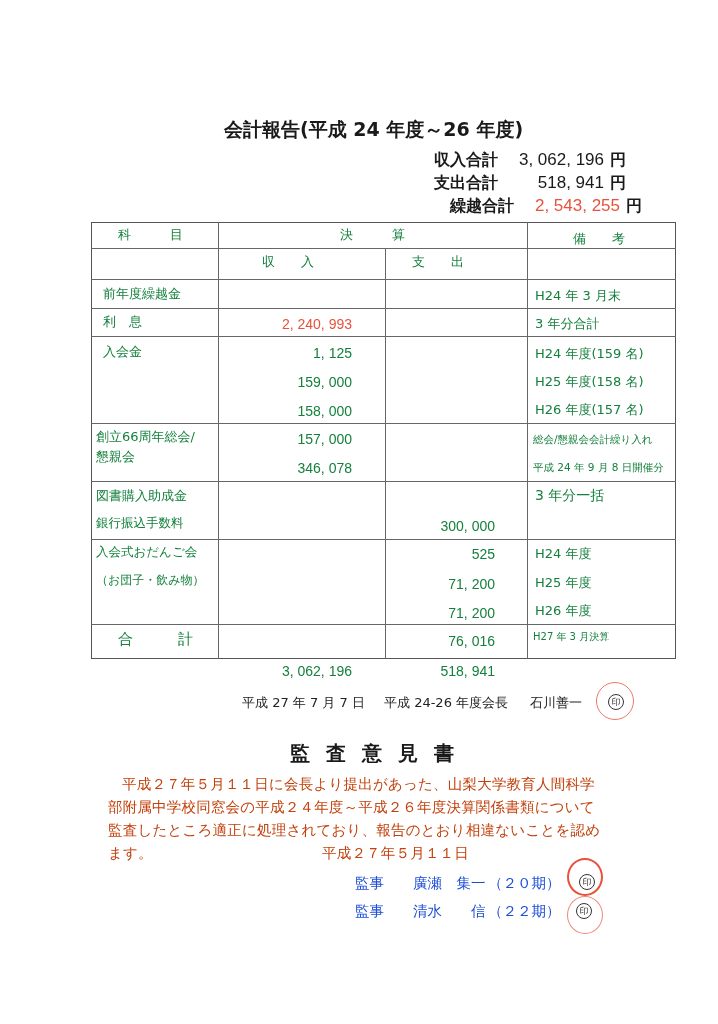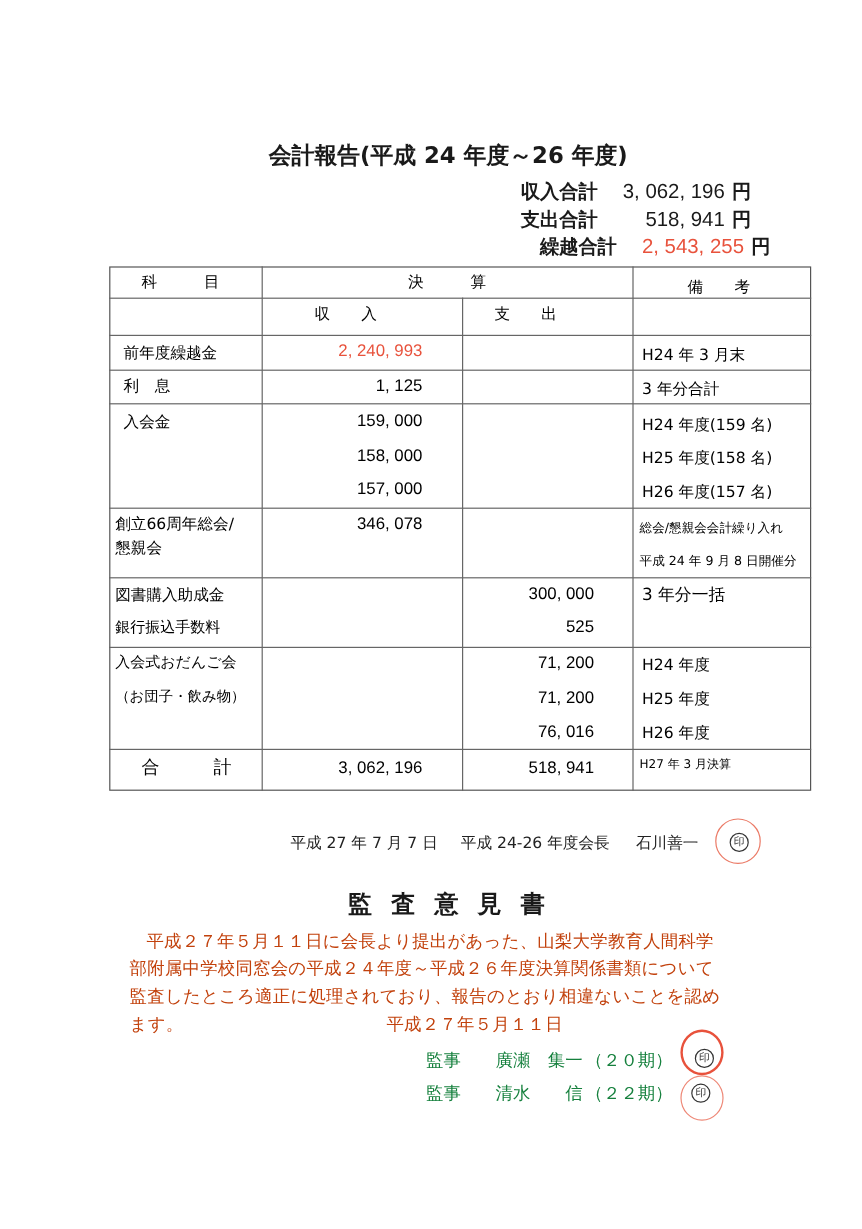--- a/index.html
+++ b/index.html
@@ -12,27 +12,27 @@
   .sum-row { left: 434px; font-size: 16px; font-weight: bold; color: #1a1a1a; }
   .sum-row .lbl { display: inline-block; width: 84px; }
   .sum-row .val { display: inline-block; width: 86px; text-align: right; font-weight: normal; font-family: "Liberation Sans", sans-serif; font-size: 17px; }
   .sum-row .yen { display: inline-block; margin-left: 6px; }
   .red { color: #e8523c !important; }
 
   
   .tbl { position: absolute; left: 91px; top: 222px; width: 585px; height: 437px; border: 1.5px solid #555; box-sizing: border-box; }
   .hline { position: absolute; height: 0; border-top: 1.5px solid #666; }
   .vline { position: absolute; width: 0; border-left: 1.5px solid #666; }
-  .cell { position: absolute; font-size: 13px; color: #000000; white-space: nowrap; }
-  .num { font-family: "Liberation Sans", sans-serif; font-size: 14px; text-align: right; }
+  .cell { position: absolute; font-size: 13px; color: #15803d; white-space: nowrap; }
+  .num { font-family: "Liberation Sans", sans-serif; font-size: 14px; text-align: right; margin-top: 32px; }
 
   .sig { font-size: 13px; color: #222; }
   .audit-title { left: 290px; top: 740px; font-size: 20px; font-weight: bold; letter-spacing: 16px; color: #1a1a1a; }
   .para { left: 108px; font-size: 14.5px; color: #c2410c; letter-spacing: 0.2px; }
-  .auditor { font-size: 14.5px; color: #15803d; }
+  .auditor { font-size: 14.5px; color: #1d4ed8; }
 
   .seal { position: absolute; border-radius: 50%; border: 1.5px solid #e8523c; box-sizing: border-box; }
   .seal .inner { position: absolute; border-radius: 50%; border: 1px solid #333; font-size: 9px; color: #333; text-align: center; }
 </style>
 </head>
 <body>
 
 <div class="abs title">会計報告(平成 24 年度～26 年度)</div>
 
 <div class="abs sum-row" style="top:150px;">

